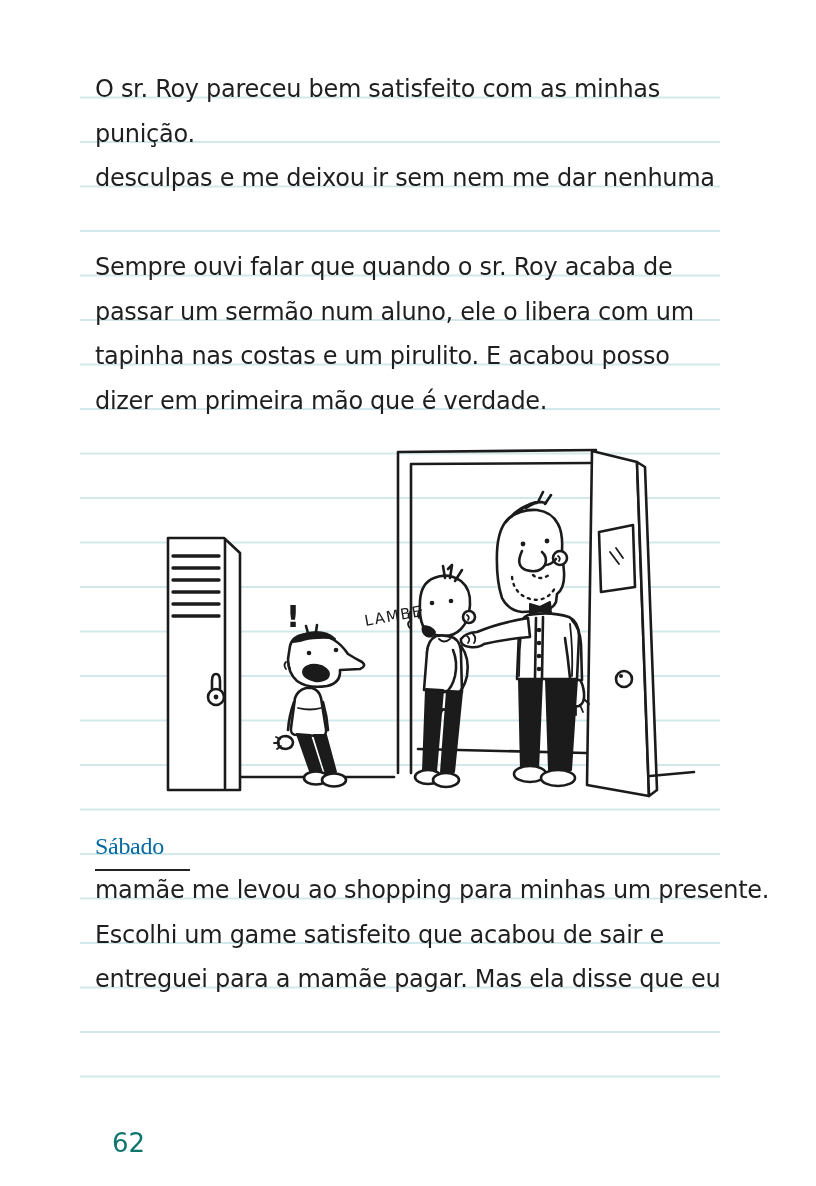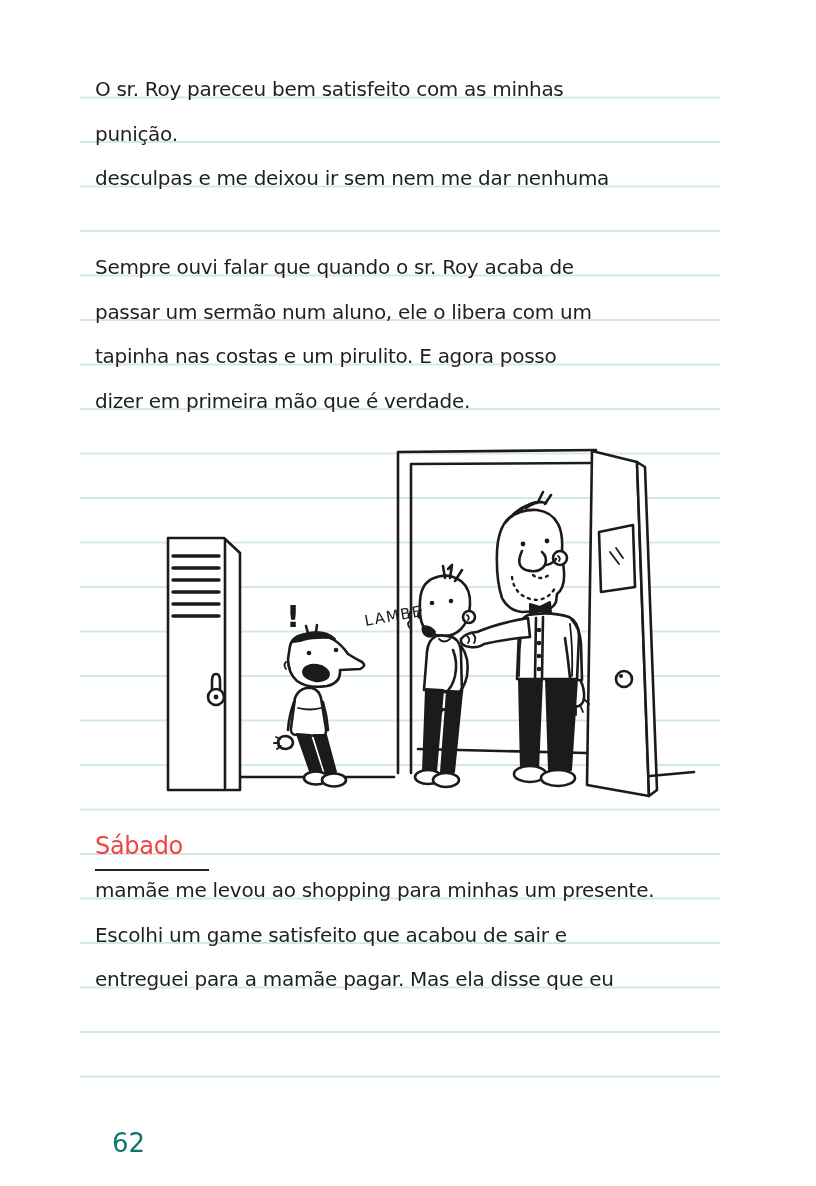--- a/index.html
+++ b/index.html
@@ -5,25 +5,25 @@
   html,body{margin:0;padding:0;}
   body{width:816px;height:1186px;background:#ffffff;position:relative;overflow:hidden;
        font-family:"DejaVu Sans", sans-serif;}
   .page{position:absolute;inset:0;background:#ffffff;}
   
   .rules{position:absolute;left:80px;top:54px;width:640px;height:1024px;
          background:repeating-linear-gradient(to bottom,
            transparent 0px, transparent 43px,
            #d2e8eb 43px, #d2e8eb 45px, transparent 45px, transparent 44.5px);
          background-size:100% 44.5px;}
-  .para{position:absolute;left:95px;color:#1f1f1f;font-size:20px;line-height:44.5px;
+  .para{position:absolute;left:95px;color:#1f1f1f;font-size:24px;line-height:44.5px;
         letter-spacing:-0.3px;white-space:nowrap;}
   .tline{height:44.5px;}
-  .heading{position:absolute;left:95px;color:#ef4444;font-size:24px;line-height:44.5px;
-           letter-spacing:-0.3px;border-bottom:2.5px solid #222;padding-right:26px;}
+  .heading{position:absolute;left:95px;color:#0369a1;font-size:24px;line-height:44.5px;
+           letter-spacing:-0.3px;border-bottom:2.5px solid #222;padding-right:26px;font-family:Liberation Serif, serif;}
   .pageno{position:absolute;left:112px;top:1121px;color:#0f766e;font-size:26px;line-height:44px;}
   .illo{position:absolute;left:140px;top:440px;}
   .s{fill:none;stroke:#1b1b1b;stroke-width:2.6;stroke-linecap:round;stroke-linejoin:round;}
   .sw{fill:#ffffff;stroke:#1b1b1b;stroke-width:2.6;stroke-linecap:round;stroke-linejoin:round;}
   .bk{fill:#1b1b1b;stroke:none;}
   .bks{fill:#1b1b1b;stroke:#1b1b1b;stroke-width:2;stroke-linejoin:round;}
   .thin{fill:none;stroke:#1b1b1b;stroke-width:1.8;stroke-linecap:round;}
   .dash{fill:none;stroke:#1b1b1b;stroke-width:2.4;stroke-linecap:round;stroke-dasharray:2 5;}
   .svgtext{font-family:"DejaVu Sans", sans-serif;fill:#1b1b1b;}
 </style>
@@ -36,21 +36,21 @@
 
   <div class="para" style="top:67px;">
     <div class="tline">O sr. Roy pareceu bem satisfeito com as minhas</div>
     <div class="tline">punição.</div>
     <div class="tline">desculpas e me deixou ir sem nem me dar nenhuma</div>
   </div>
 
   <div class="para" style="top:245px;">
     <div class="tline">Sempre ouvi falar que quando o sr. Roy acaba de</div>
     <div class="tline">passar um sermão num aluno, ele o libera com um</div>
-    <div class="tline">tapinha nas costas e um pirulito. E agora posso</div>
+    <div class="tline">tapinha nas costas e um pirulito. E acabou posso</div>
     <div class="tline">dizer em primeira mão que é verdade.</div>
   </div>
 
   <svg class="illo" width="560" height="380" viewBox="0 0 560 380">
 
     <g>
       <path class="s" d="M258 333 L258 12 L456 10"></path>
       <path class="s" d="M271 333 L271 24 L450 23"></path>
     </g>
 

